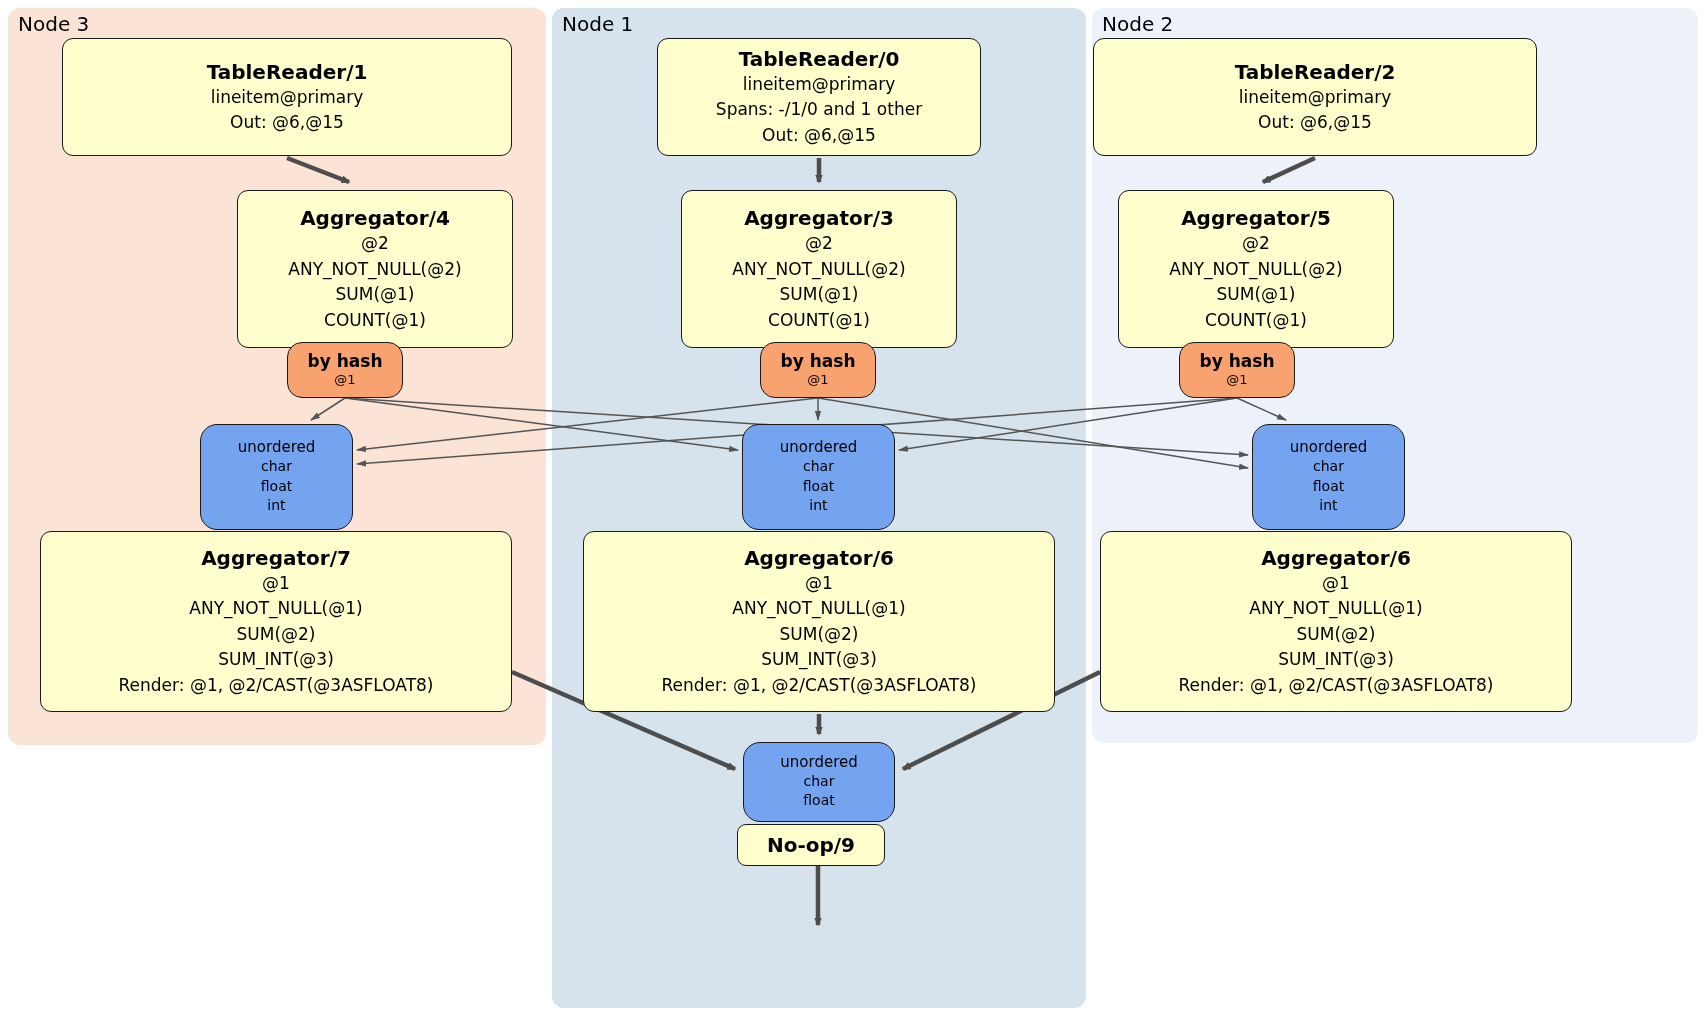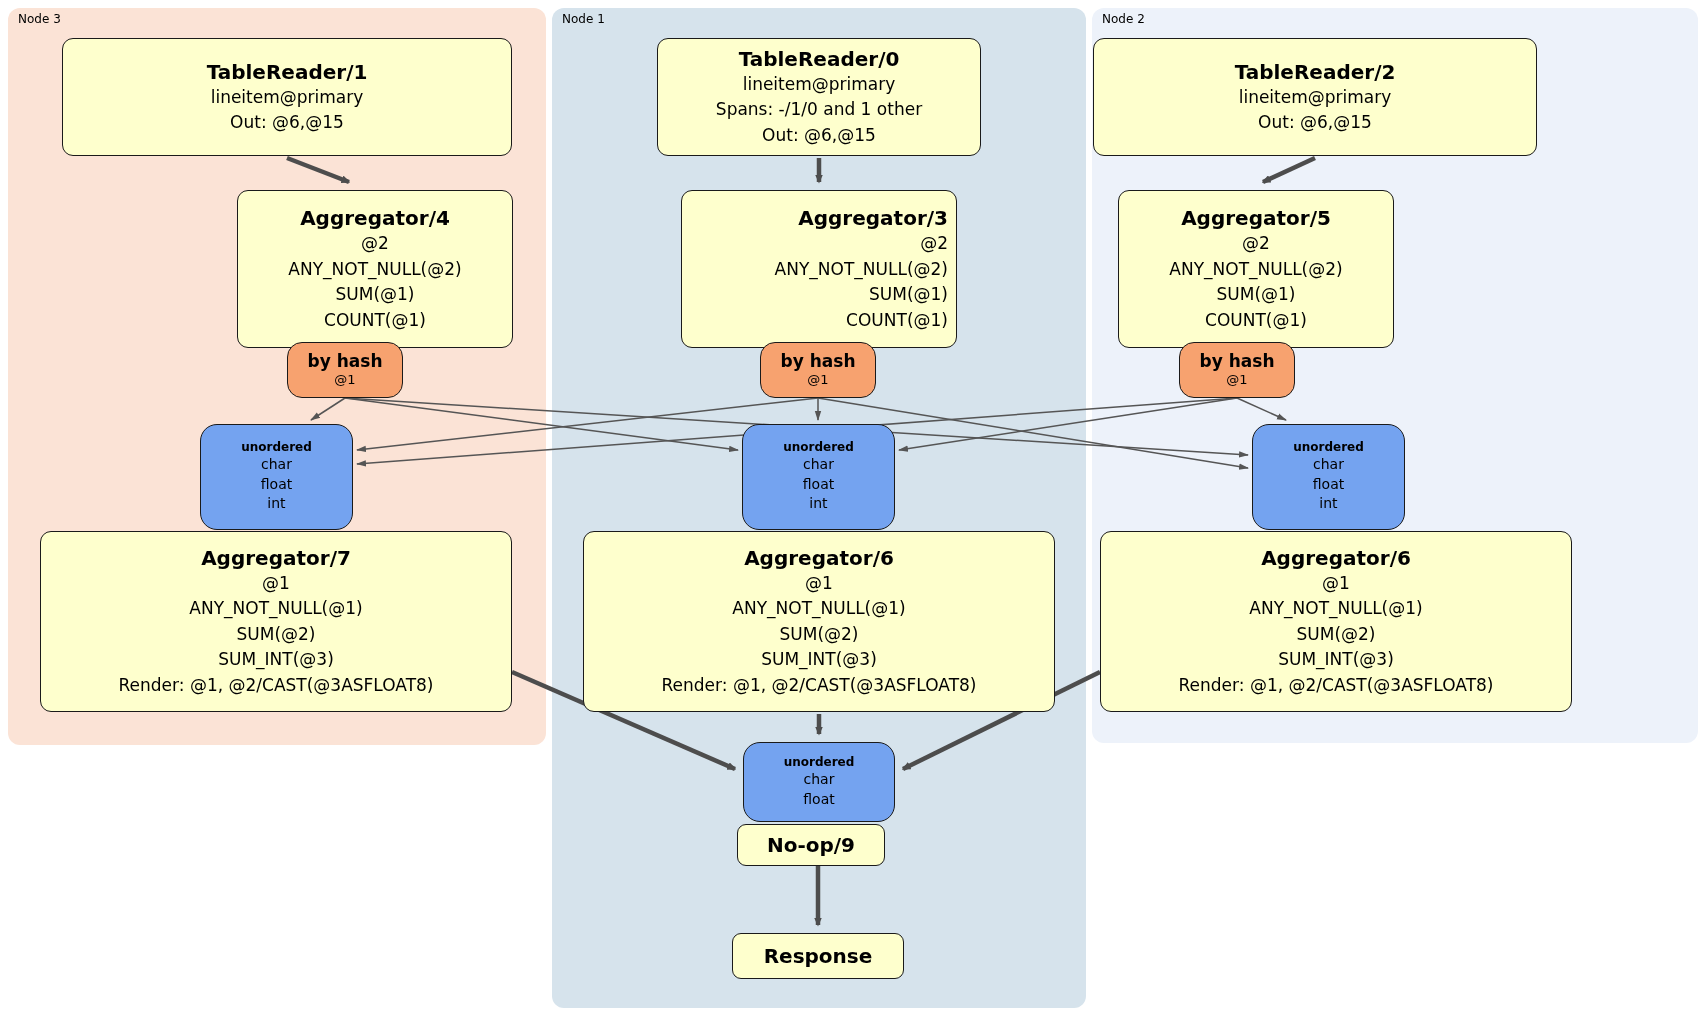--- a/index.html
+++ b/index.html
@@ -10,21 +10,21 @@
     --router-fill:#f7a26f;
     --sync-fill:#74a3f0;
     --edge:#4d4d4d;
     --thin-edge:#555555;
     --box-border:#1a1a1a;
   }
   html,body{margin:0;padding:0;background:#ffffff;}
   body{font-family:"DejaVu Sans","Liberation Sans",sans-serif;color:#000;}
   .canvas{position:relative;width:1706px;height:1016px;overflow:hidden;background:#fff;}
   .region{position:absolute;border-radius:12px;}
-  .region-label{position:absolute;font-size:12px;color:#000;white-space:nowrap;}
+  .region-label{position:absolute;font-size:20px;color:#000;white-space:nowrap;}
   .edges{position:absolute;left:0;top:0;width:1706px;height:1016px;pointer-events:none;}
   .node-box{
     position:absolute;box-sizing:border-box;
     border:1.6px solid var(--box-border);border-radius:11px;
     background:var(--box-fill);
     display:flex;flex-direction:column;justify-content:center;align-items:center;
     text-align:center;padding:4px 8px;
   }
   .node-box .title{font-weight:bold;font-size:20px;line-height:1.3;white-space:nowrap;}
   .node-box .line{font-size:17px;line-height:1.5;white-space:nowrap;}
@@ -37,21 +37,21 @@
   }
   .router .title{font-weight:bold;font-size:17px;line-height:1.2;white-space:nowrap;}
   .router .line{font-size:13px;line-height:1.3;white-space:nowrap;}
   .sync{
     position:absolute;box-sizing:border-box;
     border:1.6px solid var(--box-border);border-radius:17px;
     background:var(--sync-fill);
     display:flex;flex-direction:column;justify-content:center;align-items:center;
     text-align:center;
   }
-  .sync .title{font-weight:bold;font-size:12px;line-height:1.25;white-space:nowrap;text-align:center;}
+  .sync .title{font-weight:normal;font-size:15px;line-height:1.25;white-space:nowrap;text-align:center;}
   .sync .line{font-size:14px;line-height:1.4;white-space:nowrap;}
   .small-box .title{font-size:20px;}
 </style>
 </head>
 <body>
 
 <div class="canvas">
 
   <div class="region" style="left:8px;top:8px;width:538px;height:737px;background:var(--peach-region);"></div>
   <div class="region" style="left:552px;top:8px;width:534px;height:1000px;background:var(--node1-region);"></div>
@@ -109,21 +109,21 @@
     <div class="line">Out: @6,@15</div>
   </div>
 
   <div class="node-box" style="left:237px;top:190px;width:276px;height:158px;">
     <div class="title">Aggregator/4</div>
     <div class="line">@2</div>
     <div class="line">ANY_NOT_NULL(@2)</div>
     <div class="line">SUM(@1)</div>
     <div class="line">COUNT(@1)</div>
   </div>
-  <div class="node-box" style="left:681px;top:190px;width:276px;height:158px;align-items:flex-end;">
+  <div class="node-box" style="left:681px;top:190px;width:276px;height:158px;">
     <div class="title">Aggregator/3</div>
     <div class="line">@2</div>
     <div class="line">ANY_NOT_NULL(@2)</div>
     <div class="line">SUM(@1)</div>
     <div class="line">COUNT(@1)</div>
   </div>
   <div class="node-box" style="left:1118px;top:190px;width:276px;height:158px;">
     <div class="title">Aggregator/5</div>
     <div class="line">@2</div>
     <div class="line">ANY_NOT_NULL(@2)</div>
@@ -189,17 +189,14 @@
   </div>
 
   <div class="sync" style="left:743px;top:742px;width:152px;height:80px;">
     <div class="title">unordered</div>
     <div class="line">char</div>
     <div class="line">float</div>
   </div>
   <div class="node-box small-box" style="left:737px;top:824px;width:148px;height:42px;border-radius:9px;">
     <div class="title">No-op/9</div>
   </div>
-  <div class="node-box small-box" style="left:732px;top:933px;width:172px;height:46px;border-radius:9px;">
-    <div class="title">Response</div>
-  </div>
 
 </div>
 
 </body></html>

